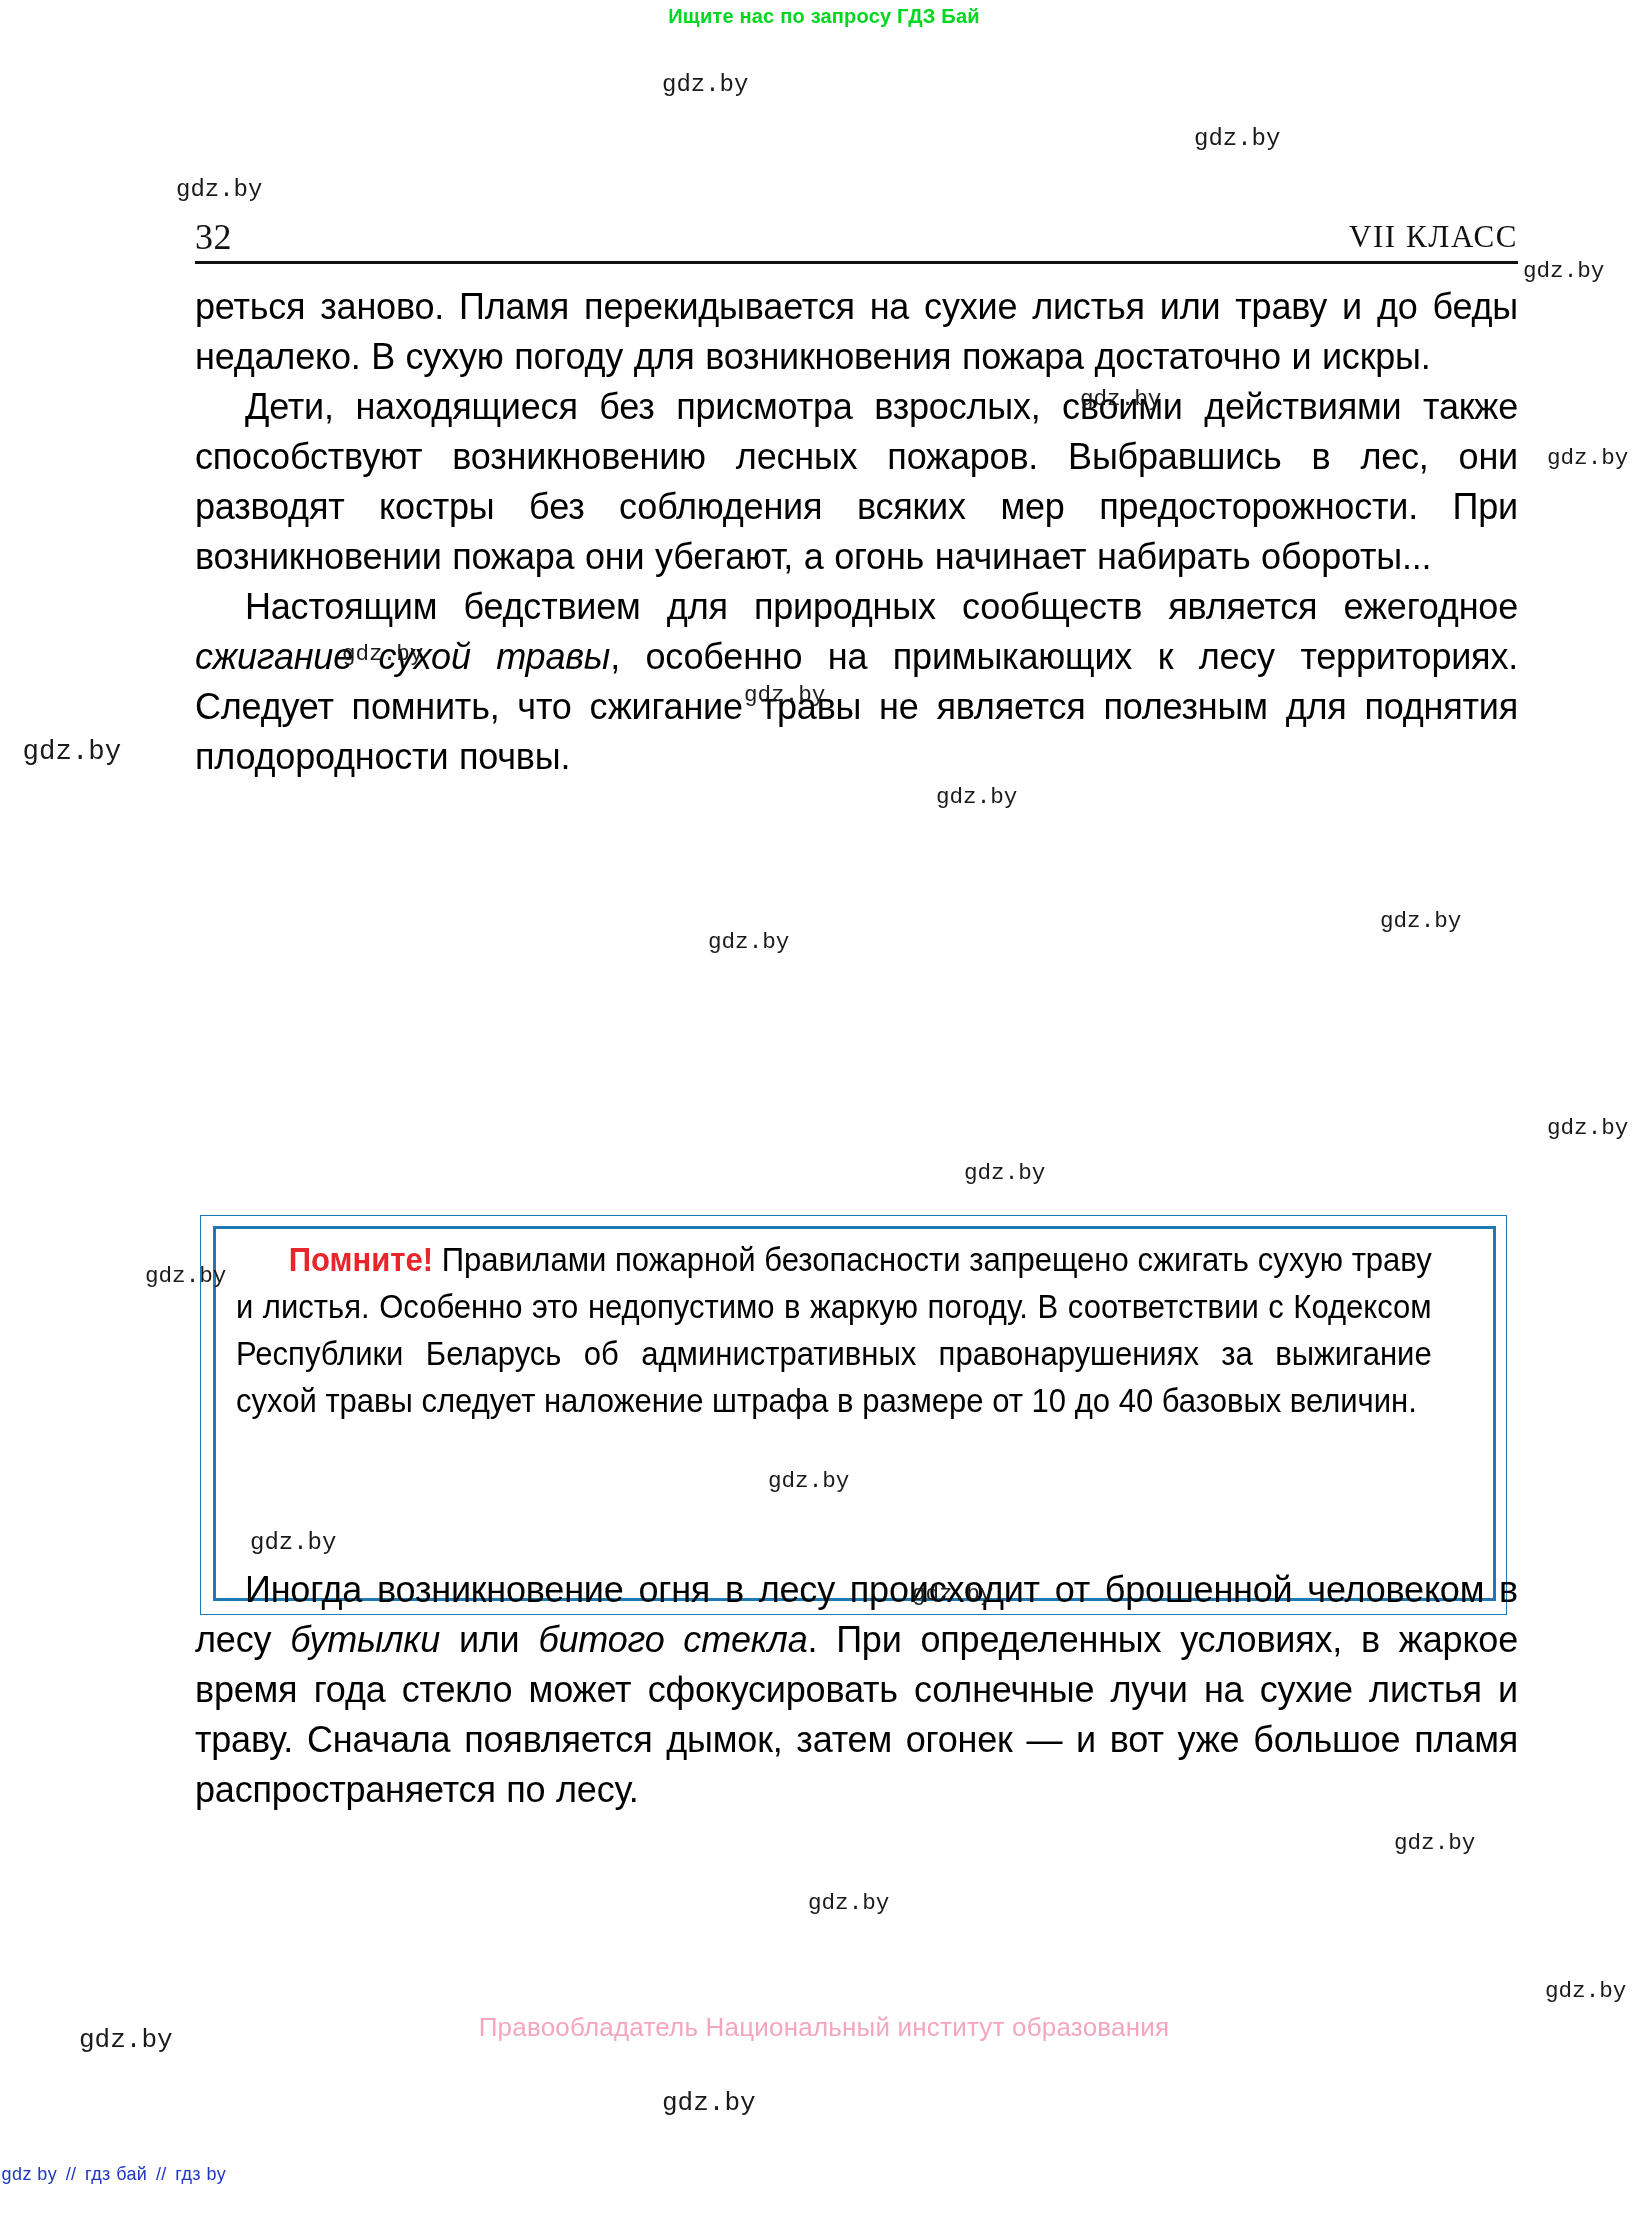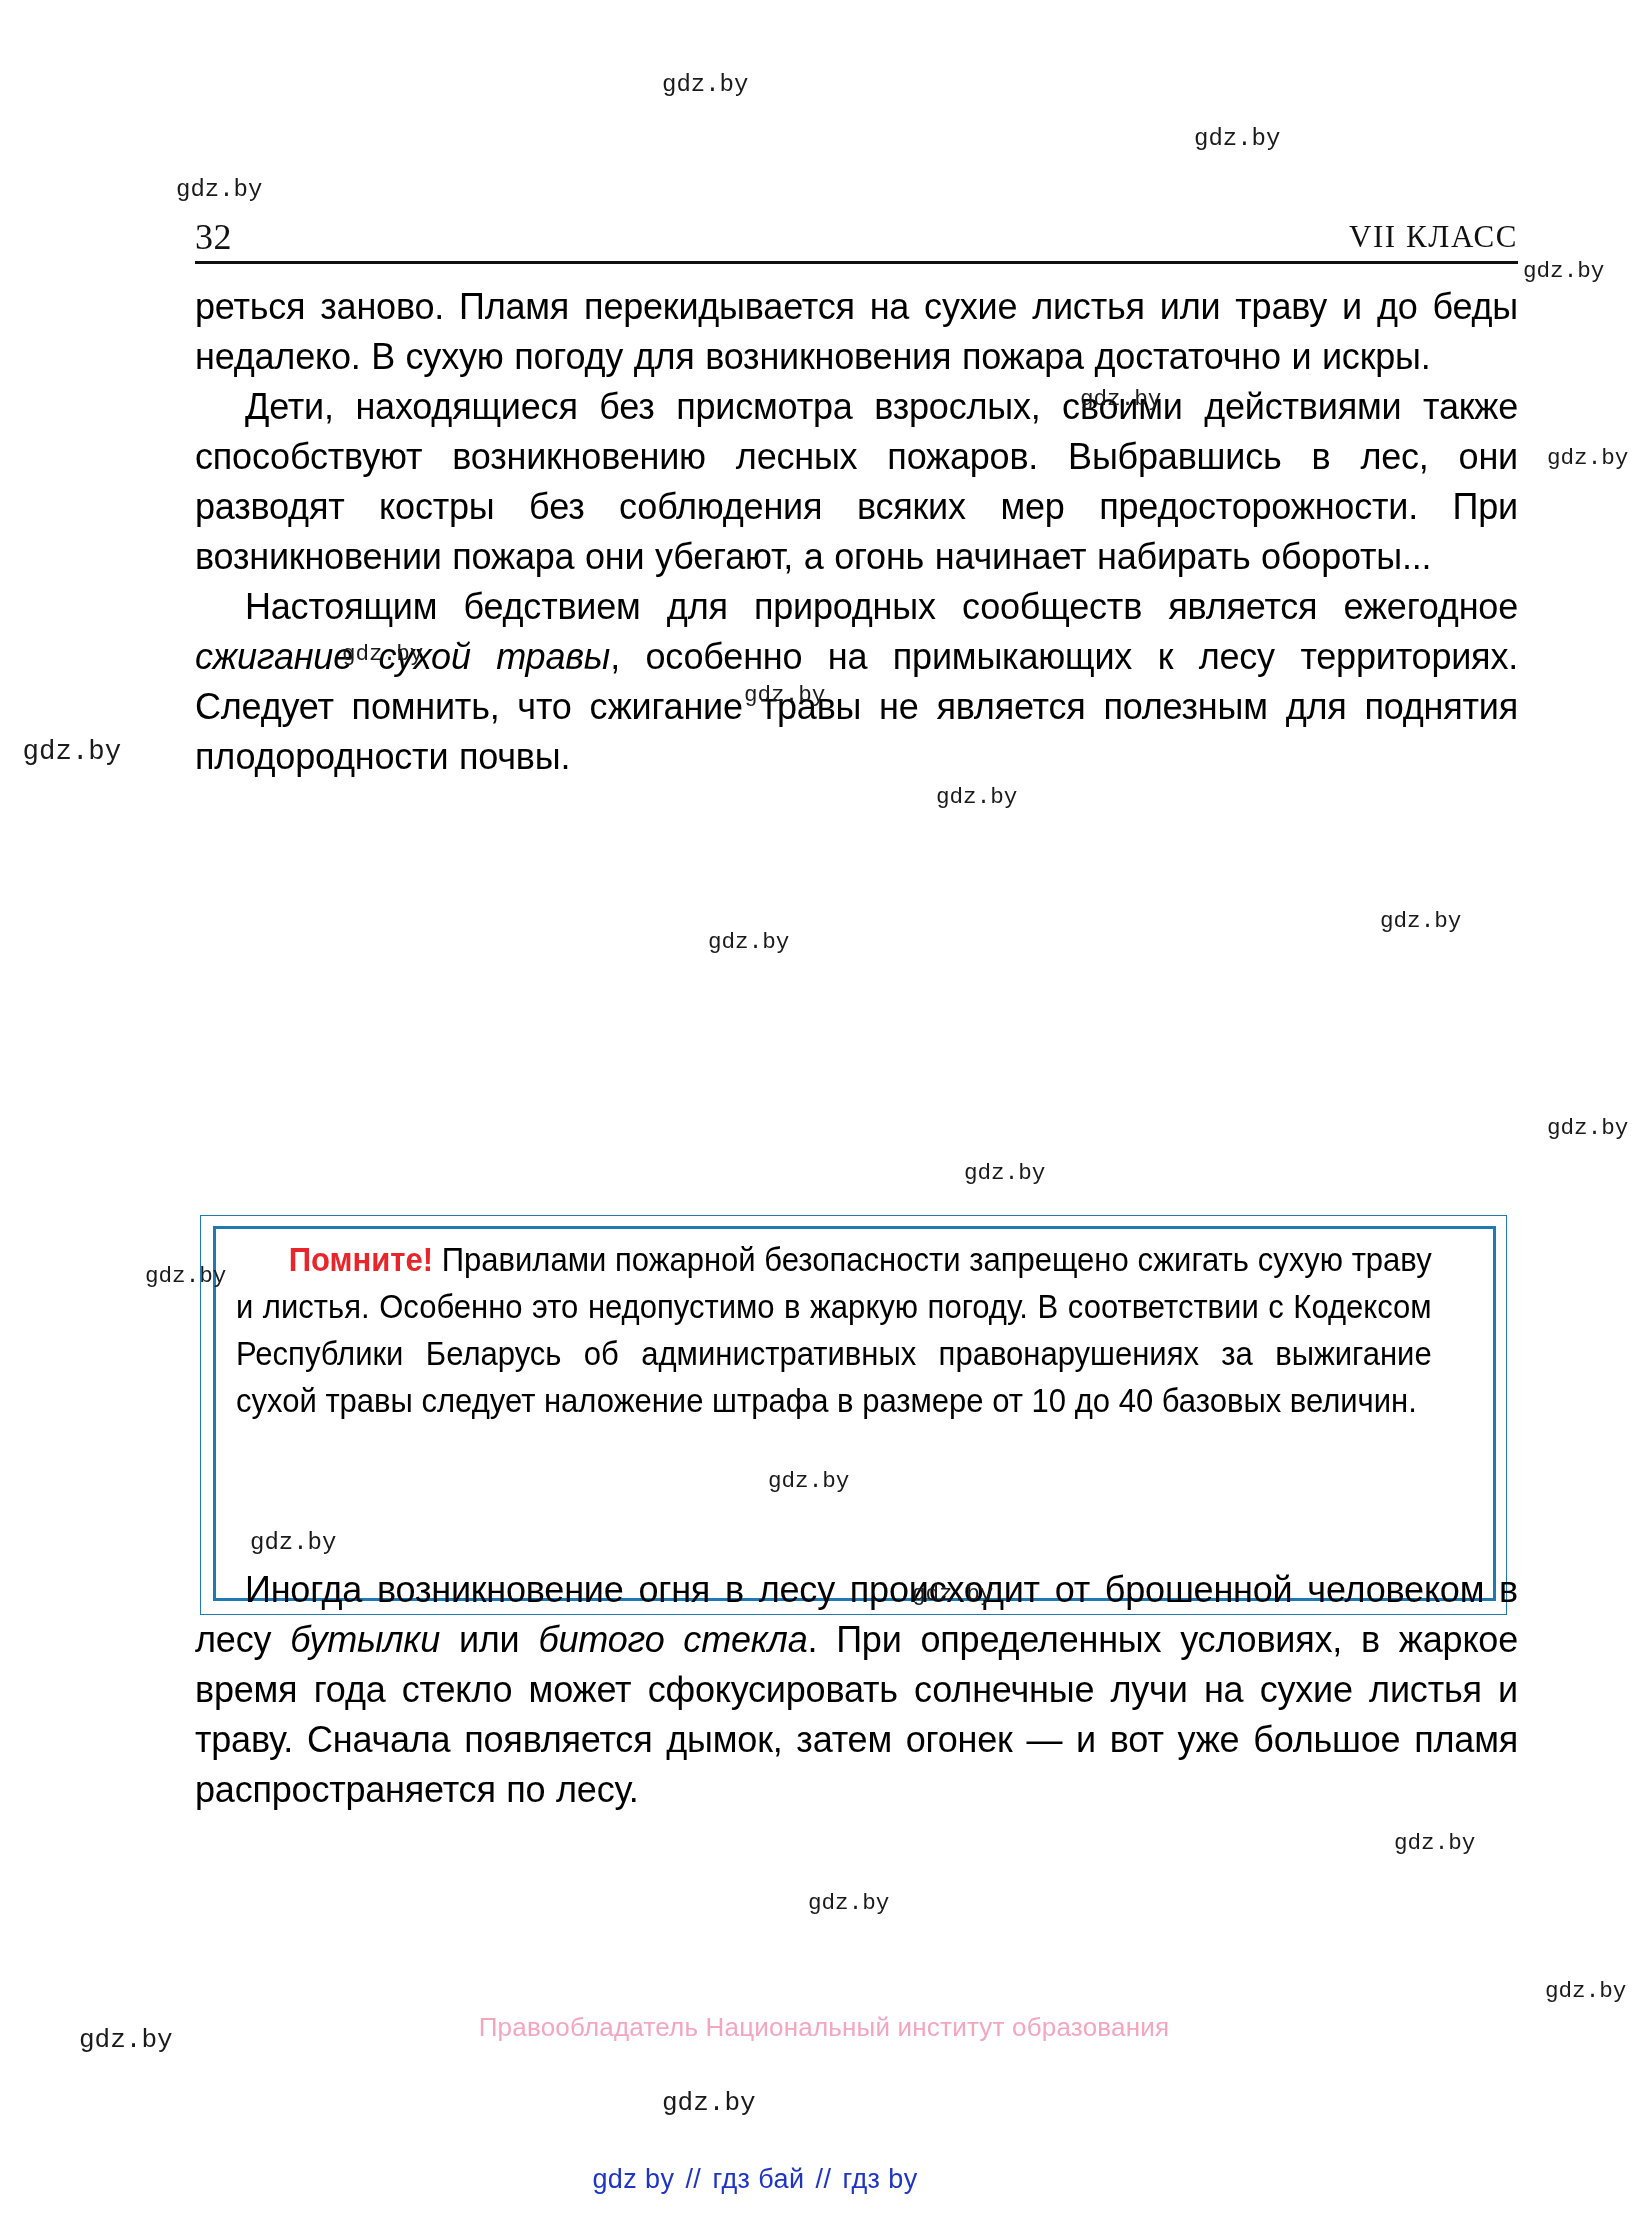--- a/index.html
+++ b/index.html
@@ -152,42 +152,43 @@
     color: #f4a6bf;
     letter-spacing: 0.2px;
   }
 
   
   .bottom-links {
     position: absolute;
     top: 2164px;
     left: 0;
     width: 1510px;
-    text-align: center;
-    font-family: "Liberation Sans", sans-serif;
-    font-size: 27px;
+    text-align: left;
+    font-family: "Liberation Sans", sans-serif;
+    font-size: 18px;
     color: #1f35c4;
     letter-spacing: 0.4px;
   }
   .bottom-links span { margin: 0 1.6px; }
 
   
   .wm {
     position: absolute;
     font-family: Liberation Mono, monospace;
     color: #1a1a1a;
     white-space: nowrap;
     pointer-events: none;
   }
 </style>
 </head>
 <body>
 
 <div class="page">
 
+  <div class="promo-banner">Ищите нас по запросу ГДЗ Бай</div>
 
   <div class="running-head">
     <div class="folio">32</div>
     <div class="chapter">VII КЛАСС</div>
   </div>
   <div class="head-rule"></div>
 
   <div class="body-col" id="body-col">
       <p class="para noindent"><span>реться заново. Пламя перекидывается на сухие листья или траву и до беды недалеко. В сухую погоду для возникновения пожара достаточно и искры.</span></p>
       <p class="para"><span>Дети, находящиеся без присмотра взрослых, своими действиями также способствуют возникновению лесных пожаров. Выбравшись в лес, они разводят костры без соблюдения всяких мер предосторожности. При возникновении пожара они убегают, а огонь начинает набирать обороты...</span></p>

